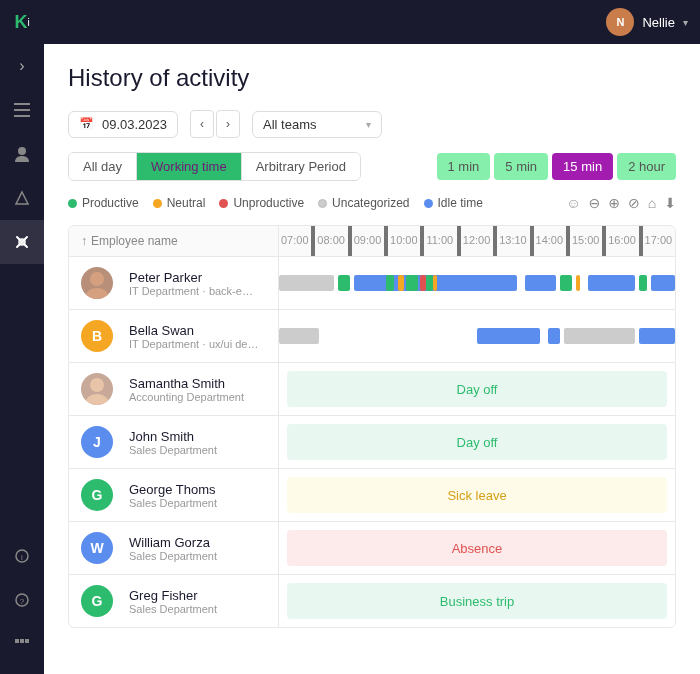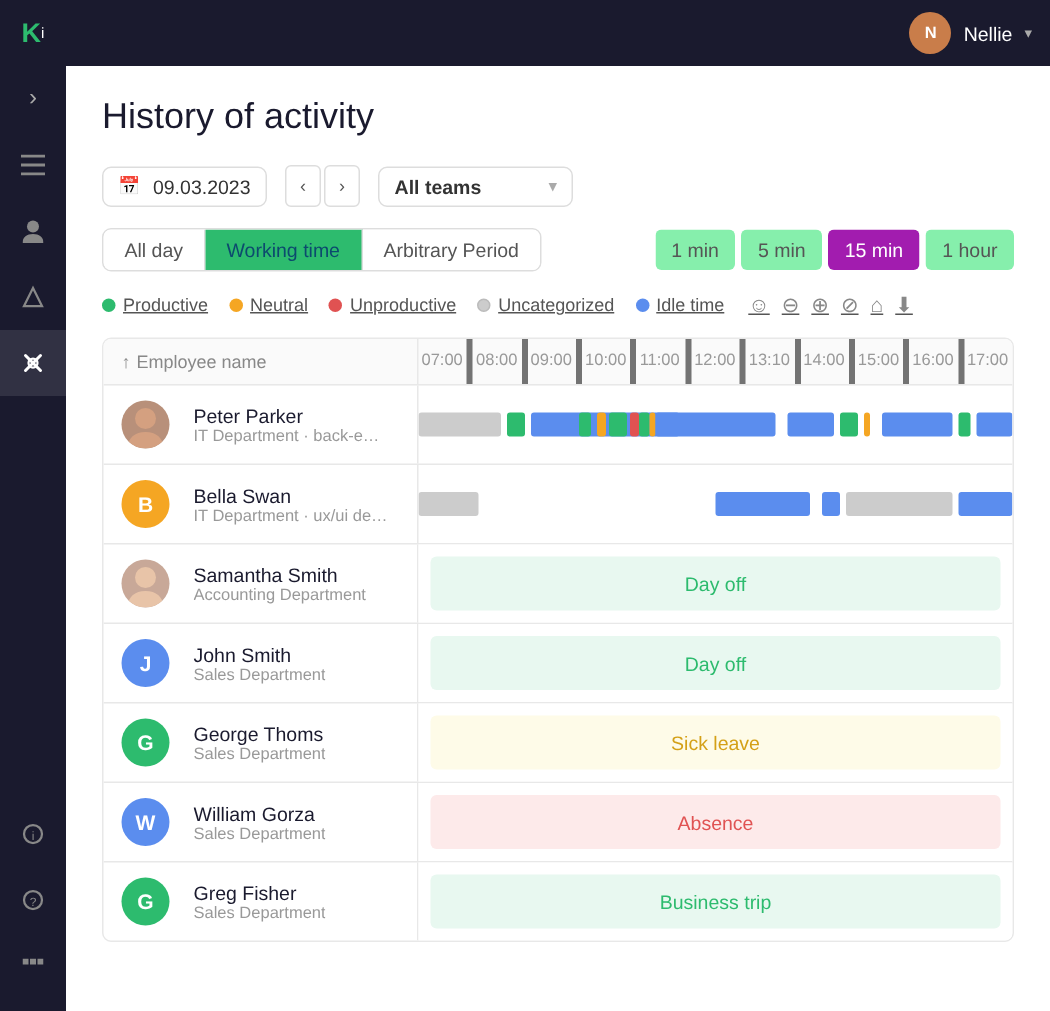--- a/index.html
+++ b/index.html
@@ -152,21 +152,20 @@
       border: 1px solid #ddd;
       border-radius: 6px;
       padding: 5px 10px;
       font-size: 13px;
       color: #333;
       background: #fff;
       gap: 8px;
       cursor: pointer;
       min-width: 130px;
       justify-content: space-between;
-      font-weight: bold;
     }
 
     
     .period-tabs {
       display: flex;
       align-items: center;
       gap: 0;
       margin-bottom: 14px;
       justify-content: space-between;
     }
@@ -182,21 +181,21 @@
       font-size: 13px;
       color: #555;
       cursor: pointer;
       background: #fff;
       border: none;
       border-right: 1px solid #ddd;
     }
     .period-tab:last-child { border-right: none; }
     .period-tab.active {
       background: #2dbb6e;
-      color: #0c4a6e;
+      color: #701a75;
     }
     .interval-tabs {
       display: flex;
       gap: 4px;
     }
     .interval-tab {
       padding: 5px 10px;
       font-size: 13px;
       color: #555;
       cursor: pointer;
@@ -210,21 +209,21 @@
     }
 
     
     .legend {
       display: flex;
       align-items: center;
       gap: 16px;
       margin-bottom: 14px;
       font-size: 12px;
       color: #555;
-      text-decoration: underline;
+      justify-content: space-between;
     }
     .legend-left {
       display: flex;
       align-items: center;
       gap: 14px;
     }
     .legend-item {
       display: flex;
       align-items: center;
       gap: 5px;
@@ -435,21 +434,21 @@
     <div class="period-tabs">
       <div class="period-tabs-left">
         <button class="period-tab">All day</button>
         <button class="period-tab active">Working time</button>
         <button class="period-tab">Arbitrary Period</button>
       </div>
       <div class="interval-tabs">
         <button class="interval-tab">1 min</button>
         <button class="interval-tab">5 min</button>
         <button class="interval-tab active">15 min</button>
-        <button class="interval-tab">1 hour</button>
+        <button class="interval-tab">2 hour</button>
       </div>
     </div>
 
     <div class="legend">
       <div class="legend-left">
         <div class="legend-item">
           <div class="legend-dot" style="background:#2dbb6e;"></div>
           <span>Productive</span>
         </div>
         <div class="legend-item">

